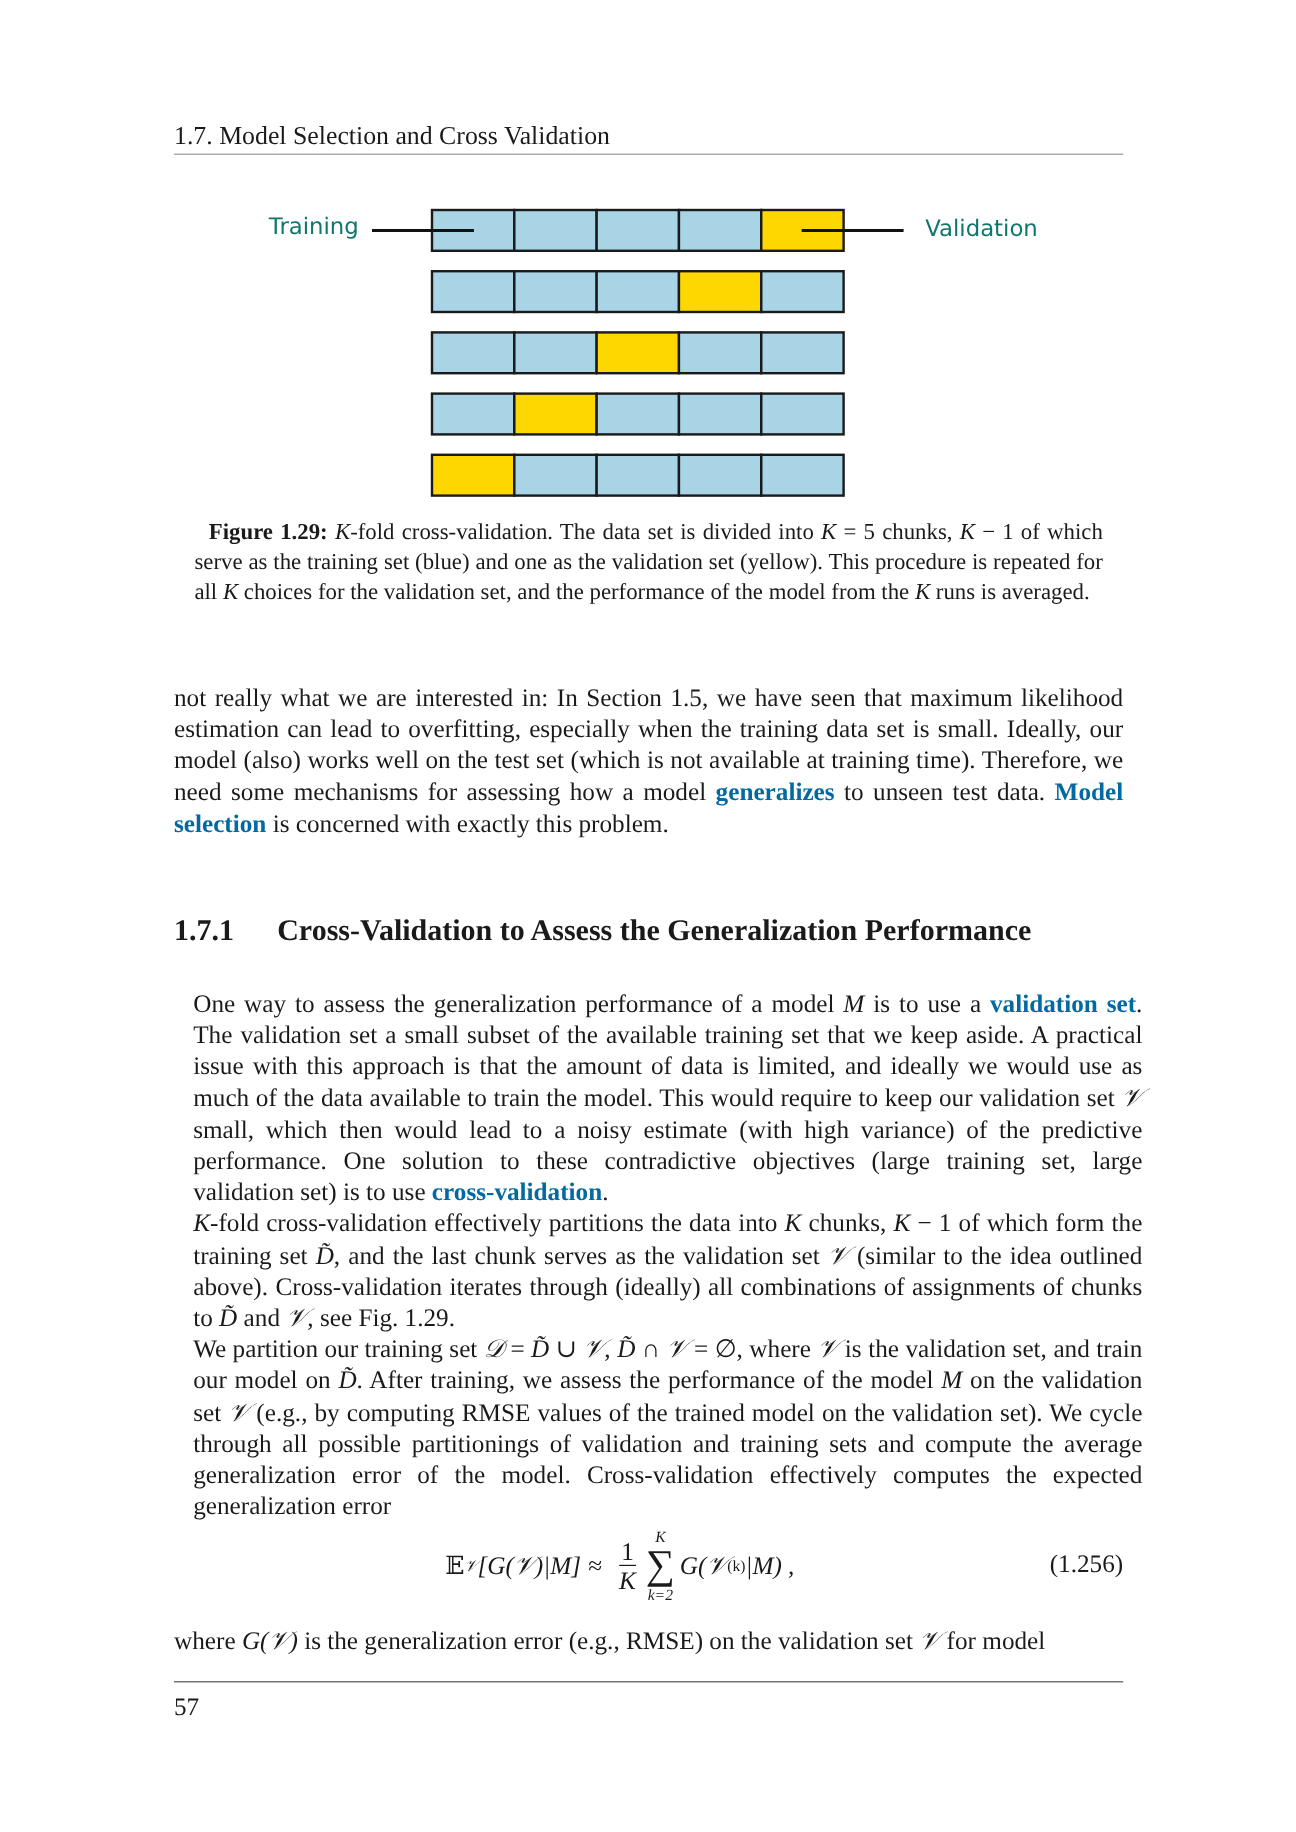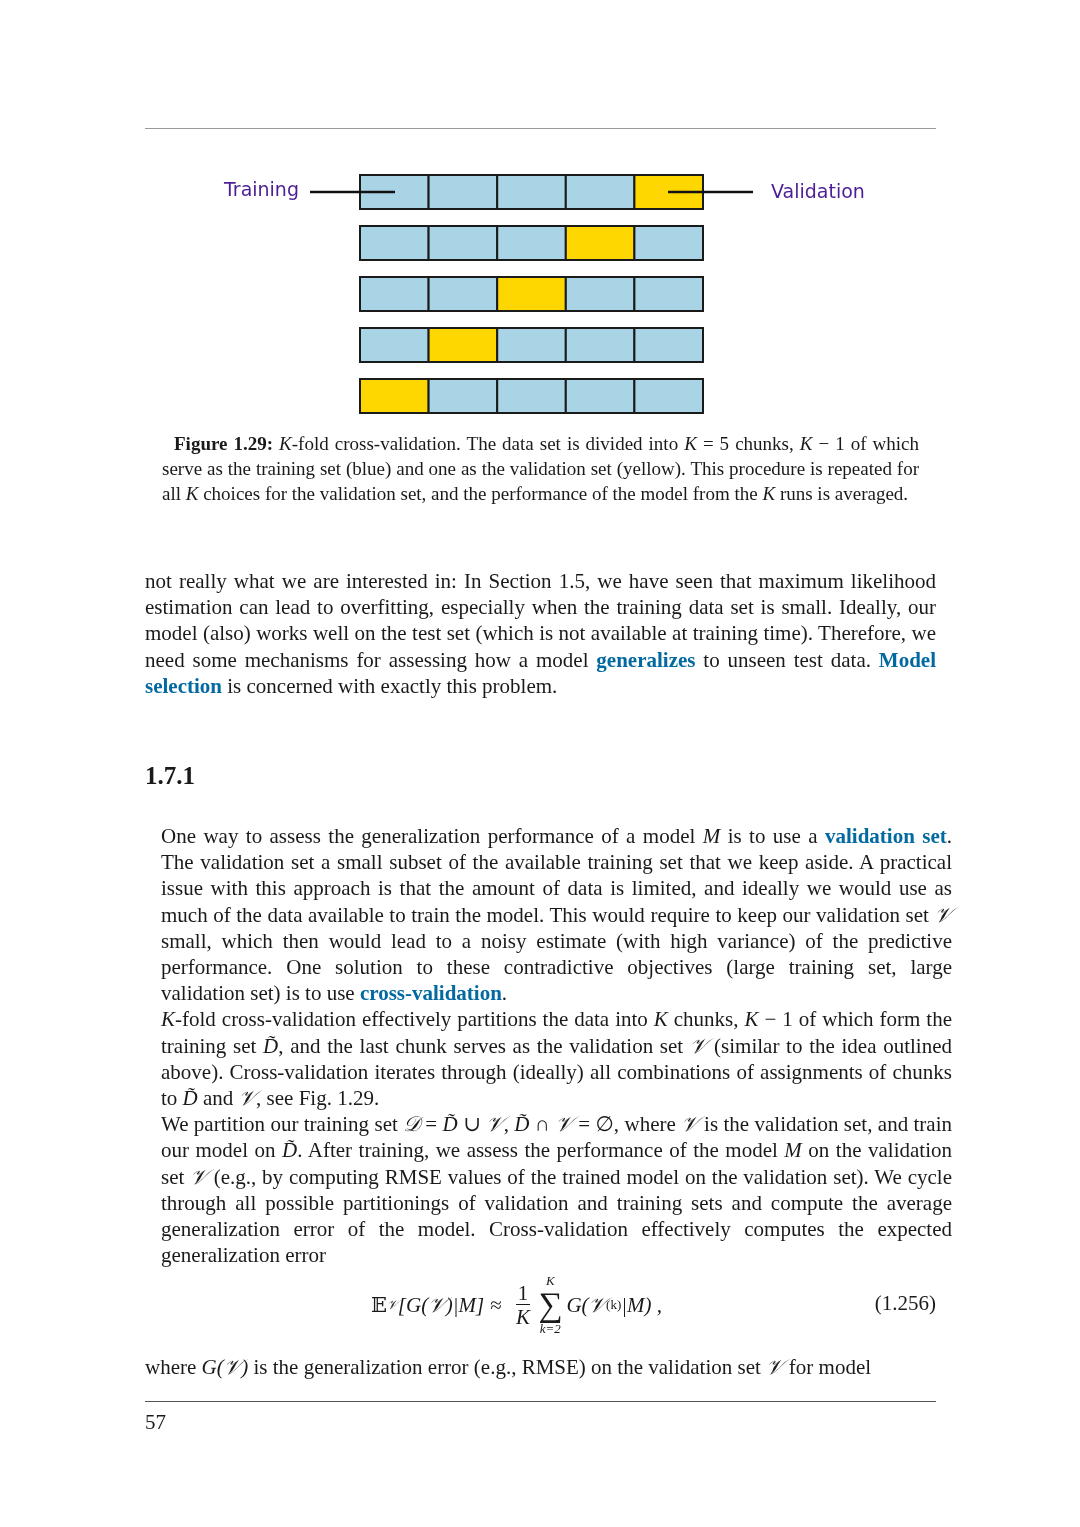--- a/index.html
+++ b/index.html
@@ -19,21 +19,21 @@
     display: flex; justify-content: space-between;
     font-size: 21.5px; line-height: 28px;
   }
   .running-header .left { font-style: italic; }
   .header-rule { position: absolute; top: 128px; left: 0; width: 791px; height: 1px; background: #9a9a9a; }
 
   
   .figure { position: absolute; top: 160px; left: 0; width: 791px; height: 270px; }
   .figure svg { position: absolute; left: 0; top: 0; }
   .fig-label {
-    position: absolute; font-family: "DejaVu Sans", sans-serif; font-size: 19px; color: #4c1d95;
+    position: absolute; font-family: "DejaVu Sans", sans-serif; font-size: 19px; color: #0f766e;
   }
 
   .caption {
     position: absolute; top: 432px; left: 17px; width: 757px;
     font-size: 19px; line-height: 24.8px; text-align: justify;
   }
   .caption .fig-num { font-weight: bold; margin-left: 12px; }
   .math { font-style: italic; }
 
   .para {
@@ -66,20 +66,21 @@
 
   .footer-rule { position: absolute; top: 1401px; left: 0; width: 791px; height: 1px; background: #555; }
   .page-number { position: absolute; top: 1408px; left: 0; font-size: 21px; line-height: 28px; }
 </style>
 </head>
 <body>
 
 <div class="page">
 
   <div class="running-header">
+    <span class="right">1.7.  Model Selection and Cross Validation</span>
   </div>
   <div class="header-rule"></div>
 
   <div class="figure">
     <svg id="fold-svg" width="791" height="260">
         <rect x="215" y="15" width="68.6" height="34" fill="#a8d4e6" stroke="#1a1a1a" stroke-width="2"></rect>
         <rect x="283.6" y="15" width="68.6" height="34" fill="#a8d4e6" stroke="#1a1a1a" stroke-width="2"></rect>
         <rect x="352.2" y="15" width="68.6" height="34" fill="#a8d4e6" stroke="#1a1a1a" stroke-width="2"></rect>
         <rect x="420.79999999999995" y="15" width="68.6" height="34" fill="#a8d4e6" stroke="#1a1a1a" stroke-width="2"></rect>
         <rect x="489.4" y="15" width="68.6" height="34" fill="#ffd700" stroke="#1a1a1a" stroke-width="2"></rect>
@@ -114,20 +115,21 @@
     <span class="fig-num">Figure 1.29:</span>
     <span class="math">K</span><span>-fold cross-validation. The data set is divided into </span><span class="math">K</span><span> = 5 chunks, </span><span class="math">K</span><span> − 1 of which serve as the training set (blue) and one as the validation set (yellow).  This procedure is repeated for all </span><span class="math">K</span><span> choices for the validation set, and the performance of the model from the </span><span class="math">K</span><span> runs is averaged.</span>
   </div>
 
   <p class="para" style="top:568px; margin:0;">
     <span>not really what we are interested in: In Section 1.5, we have seen that maximum likelihood estimation can lead to overfitting, especially when the training data set is small.  Ideally, our model (also) works well on the test set (which is not available at training time). Therefore, we need some mechanisms for assessing how a model </span><span class="kw">generalizes</span><span> to unseen test data.  </span><span class="kw">Model selection</span><span> is concerned with exactly this problem.</span>
   </p>
 
   <div class="section-heading">
     <span class="num">1.7.1</span>
+    <span>Cross-Validation to Assess the Generalization Performance</span>
   </div>
 
   <p class="para" style="top:807px; margin:16px;">
     <span>One way to assess the generalization performance of a model </span><span class="math">M</span><span> is to use a </span><span class="kw">validation set</span><span>. The validation set a small subset of the available training set that we keep aside. A practical issue with this approach is that the amount of data is limited, and ideally we would use as much of the data available to train the model. This would require to keep our validation set </span><span class="math">𝒱</span><span> small, which then would lead to a noisy estimate (with high variance) of the predictive performance. One solution to these contradictive objectives (large training set, large validation set) is to use </span><span class="kw">cross-validation</span><span>. </span><br><span class="math">K</span><span>-fold cross-validation effectively partitions the data into </span><span class="math">K</span><span> chunks, </span><span class="math">K</span><span> − 1 of which form the training set </span><span class="math">D̃</span><span>, and the last chunk serves as the validation set </span><span class="math">𝒱</span><span> (similar to the idea outlined above). Cross-validation iterates through (ideally) all combinations of assignments of chunks to </span><span class="math">D̃</span><span> and </span><span class="math">𝒱</span><span>, see Fig. 1.29.</span><br><span>We partition our training set </span><span class="math">𝒟</span><span> = </span><span class="math">D̃</span><span> ∪ </span><span class="math">𝒱</span>, <span class="math">D̃</span><span> ∩ </span><span class="math">𝒱</span><span> = ∅</span><span>, where </span><span class="math">𝒱</span><span> is the validation set, and train our model on </span><span class="math">D̃</span><span>. After training, we assess the performance of the model </span><span class="math">M</span><span> on the validation set </span><span class="math">𝒱</span><span> (e.g., by computing RMSE values of the trained model on the validation set). We cycle through all possible partitionings of validation and training sets and compute the average generalization error of the model.  Cross-validation effectively computes the expected generalization error</span>
   </p>
 
   <div class="equation">
     <div class="eq-body">
       <span>𝔼</span>
         <sub class="s math">𝒱</sub>

